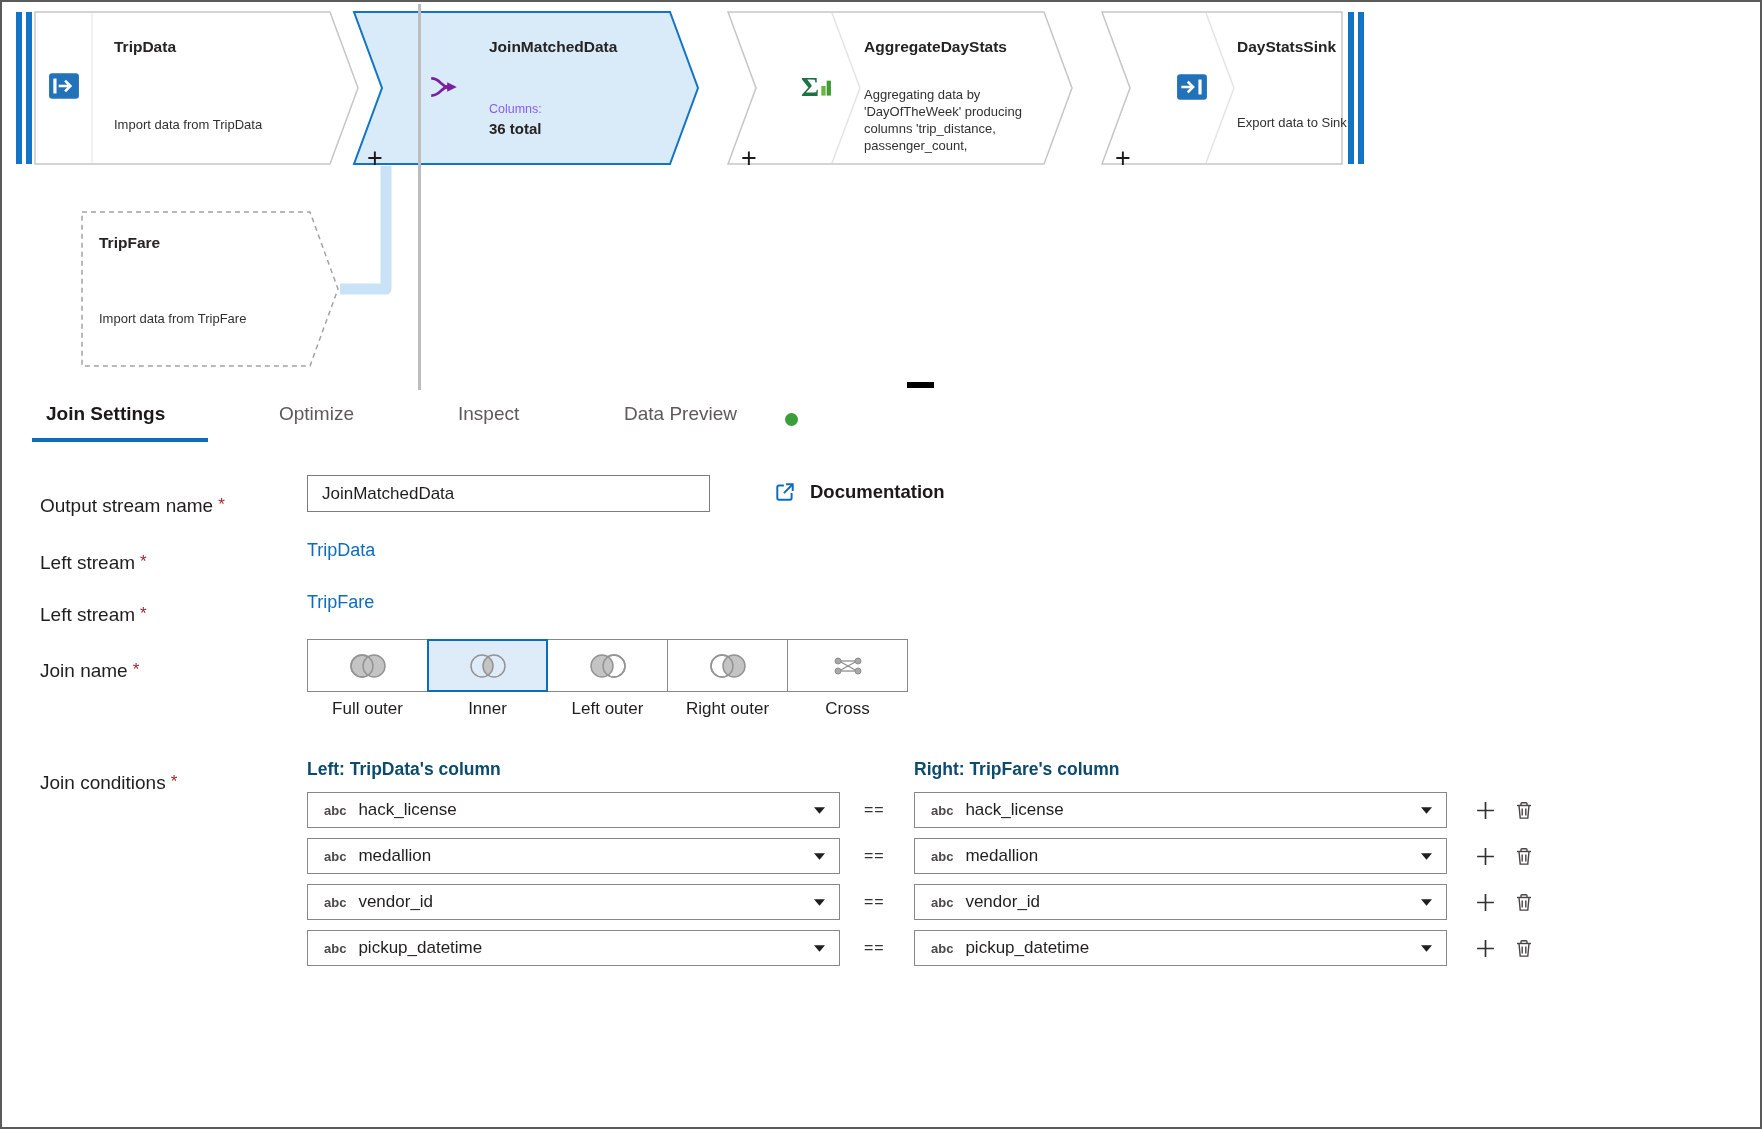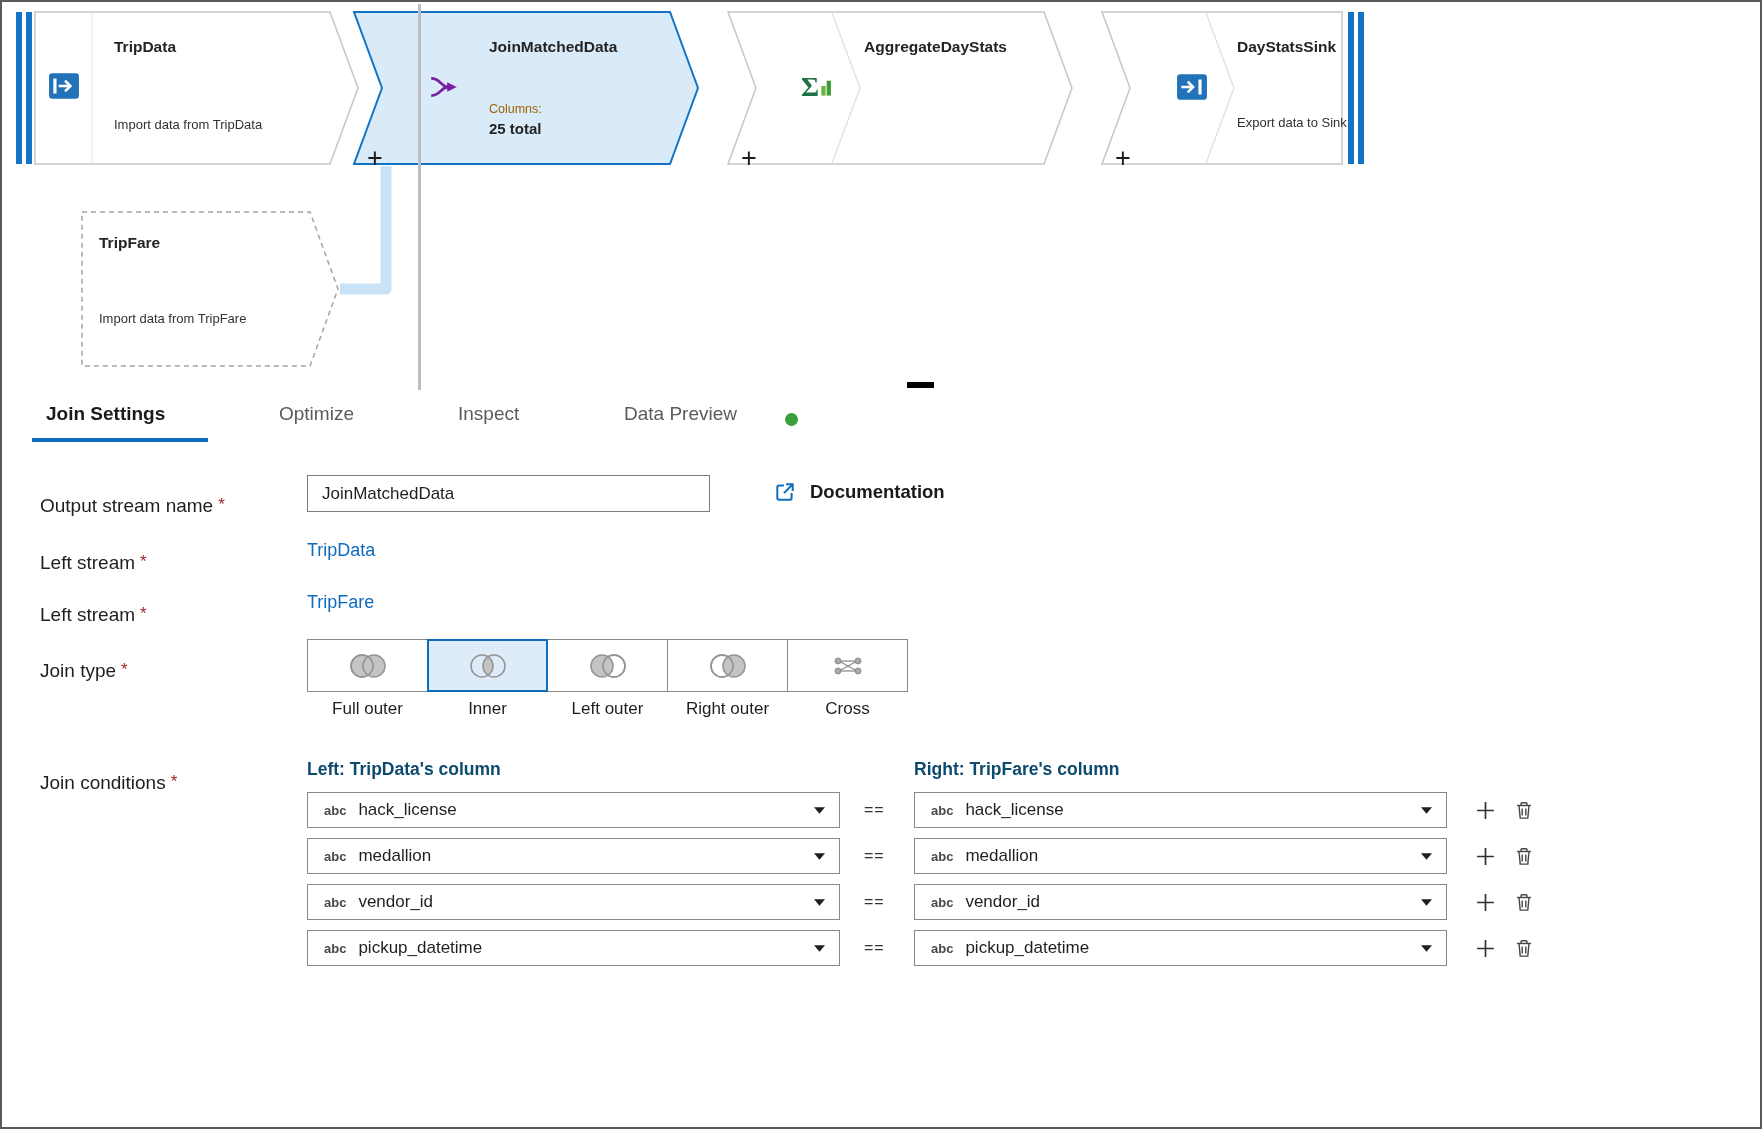--- a/index.html
+++ b/index.html
@@ -5,21 +5,21 @@
   * { margin:0; padding:0; box-sizing:border-box; }
   body { background:#e8e8e8; font-family:"Liberation Sans","DejaVu Sans",sans-serif; }
   .page { position:relative; width:1762px; height:1129px; background:#fff; border:2px solid #5a5a5a; overflow:hidden; }
   .abs { position:absolute; }
 
   
   .canvas { position:absolute; left:0; top:0; width:1762px; height:392px; background:#fff; }
   .node-overlay { position:absolute; cursor:pointer; }
   .node-title { position:absolute; font-size:15.5px; font-weight:700; color:#252423; white-space:nowrap; }
   .node-desc  { position:absolute; font-size:13px; color:#323130; line-height:17px; }
-  .cols-label { position:absolute; font-size:12.5px; color:#a16207; }
+  .cols-label { position:absolute; font-size:12.5px; color:#8b5cf6; }
   .cols-value { position:absolute; font-size:15px; font-weight:700; color:#252423; }
   .plus { position:absolute; font-size:27px; font-weight:300; color:#1b1b1b; cursor:pointer; line-height:1; }
   .splitter { position:absolute; left:416px; top:2px; width:3px; height:386px; background:#bdbdbd; }
   .handle { position:absolute; left:905px; top:380px; width:27px; height:6px; background:#000; cursor:row-resize; }
 
   
   .tab { position:absolute; top:401px; font-size:19px; color:#5d5a58; cursor:pointer; white-space:nowrap; }
   .tab.active { color:#1b1a19; font-weight:700; }
   .tab-underline { position:absolute; left:30px; top:436px; width:176px; height:4px; background:#0f6cbd; }
   .green-dot { position:absolute; left:783px; top:411px; width:13px; height:13px; border-radius:50%; background:#3a9e3a; }
@@ -82,30 +82,31 @@
     </div>
 
     <div class="node-overlay" style="left:352px;top:10px;width:344px;height:152px">
       <svg class="abs" style="left:74px;top:59px" width="32" height="32" viewBox="0 0 30 30">
         <path d="M3 7 C 12 7 12 15 19 15" stroke="#7a1fa2" stroke-width="2.6" fill="none"></path>
         <path d="M3 23 C 12 23 12 15 19 15" stroke="#7a1fa2" stroke-width="2.6" fill="none"></path>
         <polygon points="18,10.5 27,15 18,19.5" fill="#7a1fa2"></polygon>
       </svg>
       <div class="node-title" style="left:135px;top:26px">JoinMatchedData</div>
       <div class="cols-label" style="left:135px;top:90px">Columns:</div>
-      <div class="cols-value" style="left:135px;top:108px">25 total</div>
+      <div class="cols-value" style="left:135px;top:108px">36 total</div>
     </div>
 
     <div class="node-overlay" style="left:726px;top:10px;width:344px;height:152px">
       <svg class="abs" style="left:72px;top:58px" width="32" height="32" viewBox="0 0 30 30">
         <text x="1" y="24" font-size="26" font-weight="bold" fill="#1e7145" font-family="Liberation Serif, serif">Σ</text>
         <rect x="20" y="15" width="4" height="9" fill="#6cb33f"></rect>
         <rect x="25" y="10" width="4" height="14" fill="#3f9c35"></rect>
       </svg>
       <div class="node-title" style="left:136px;top:26px">AggregateDayStats</div>
+      <div class="node-desc" style="left:136px;top:74px;width:185px;max-height:76px;overflow:hidden">Aggregating data by 'DayOfTheWeek' producing columns 'trip_distance, passenger_count,</div>
     </div>
 
     <div class="node-overlay" style="left:1100px;top:10px;width:240px;height:152px">
       <svg class="abs" style="left:74px;top:59px" width="32" height="32" viewBox="0 0 30 30">
         <rect x="1" y="3" width="28" height="24" rx="3" fill="#2272b9"></rect>
         <path d="M5 15h9" stroke="#fff" stroke-width="2.4" fill="none"></path>
         <path d="M11 10l5 5-5 5" stroke="#fff" stroke-width="2.4" fill="none"></path>
         <rect x="21" y="8" width="3" height="14" fill="#fff"></rect>
       </svg>
       <div class="node-title" style="left:135px;top:26px">DayStatsSink</div>
@@ -151,21 +152,21 @@
     <span>Left stream</span><span class="req">*</span>
   </div>
   <span class="stream-link" style="top:538px">TripData</span>
 
   <div class="form-label" style="top:590px">
     <span>Left stream</span><span class="req">*</span>
   </div>
   <span class="stream-link" style="top:590px">TripFare</span>
 
   <div class="form-label" style="top:646px">
-    <span>Join type</span><span class="req">*</span>
+    <span>Join name</span><span class="req">*</span>
   </div>
 
   <div class="jt-box" style="left:305px">
     <svg width="46" height="30" viewBox="0 0 46 30">
       <circle cx="17" cy="15" r="11" fill="#c4c4c4" stroke="#949494" stroke-width="1.5"></circle>
       <circle cx="29" cy="15" r="11" fill="#c4c4c4" stroke="#949494" stroke-width="1.5"></circle>
       <circle cx="17" cy="15" r="11" fill="none" stroke="#949494" stroke-width="1.5"></circle>
     </svg>
   </div>
   <div class="jt-box selected" style="left:425px">

